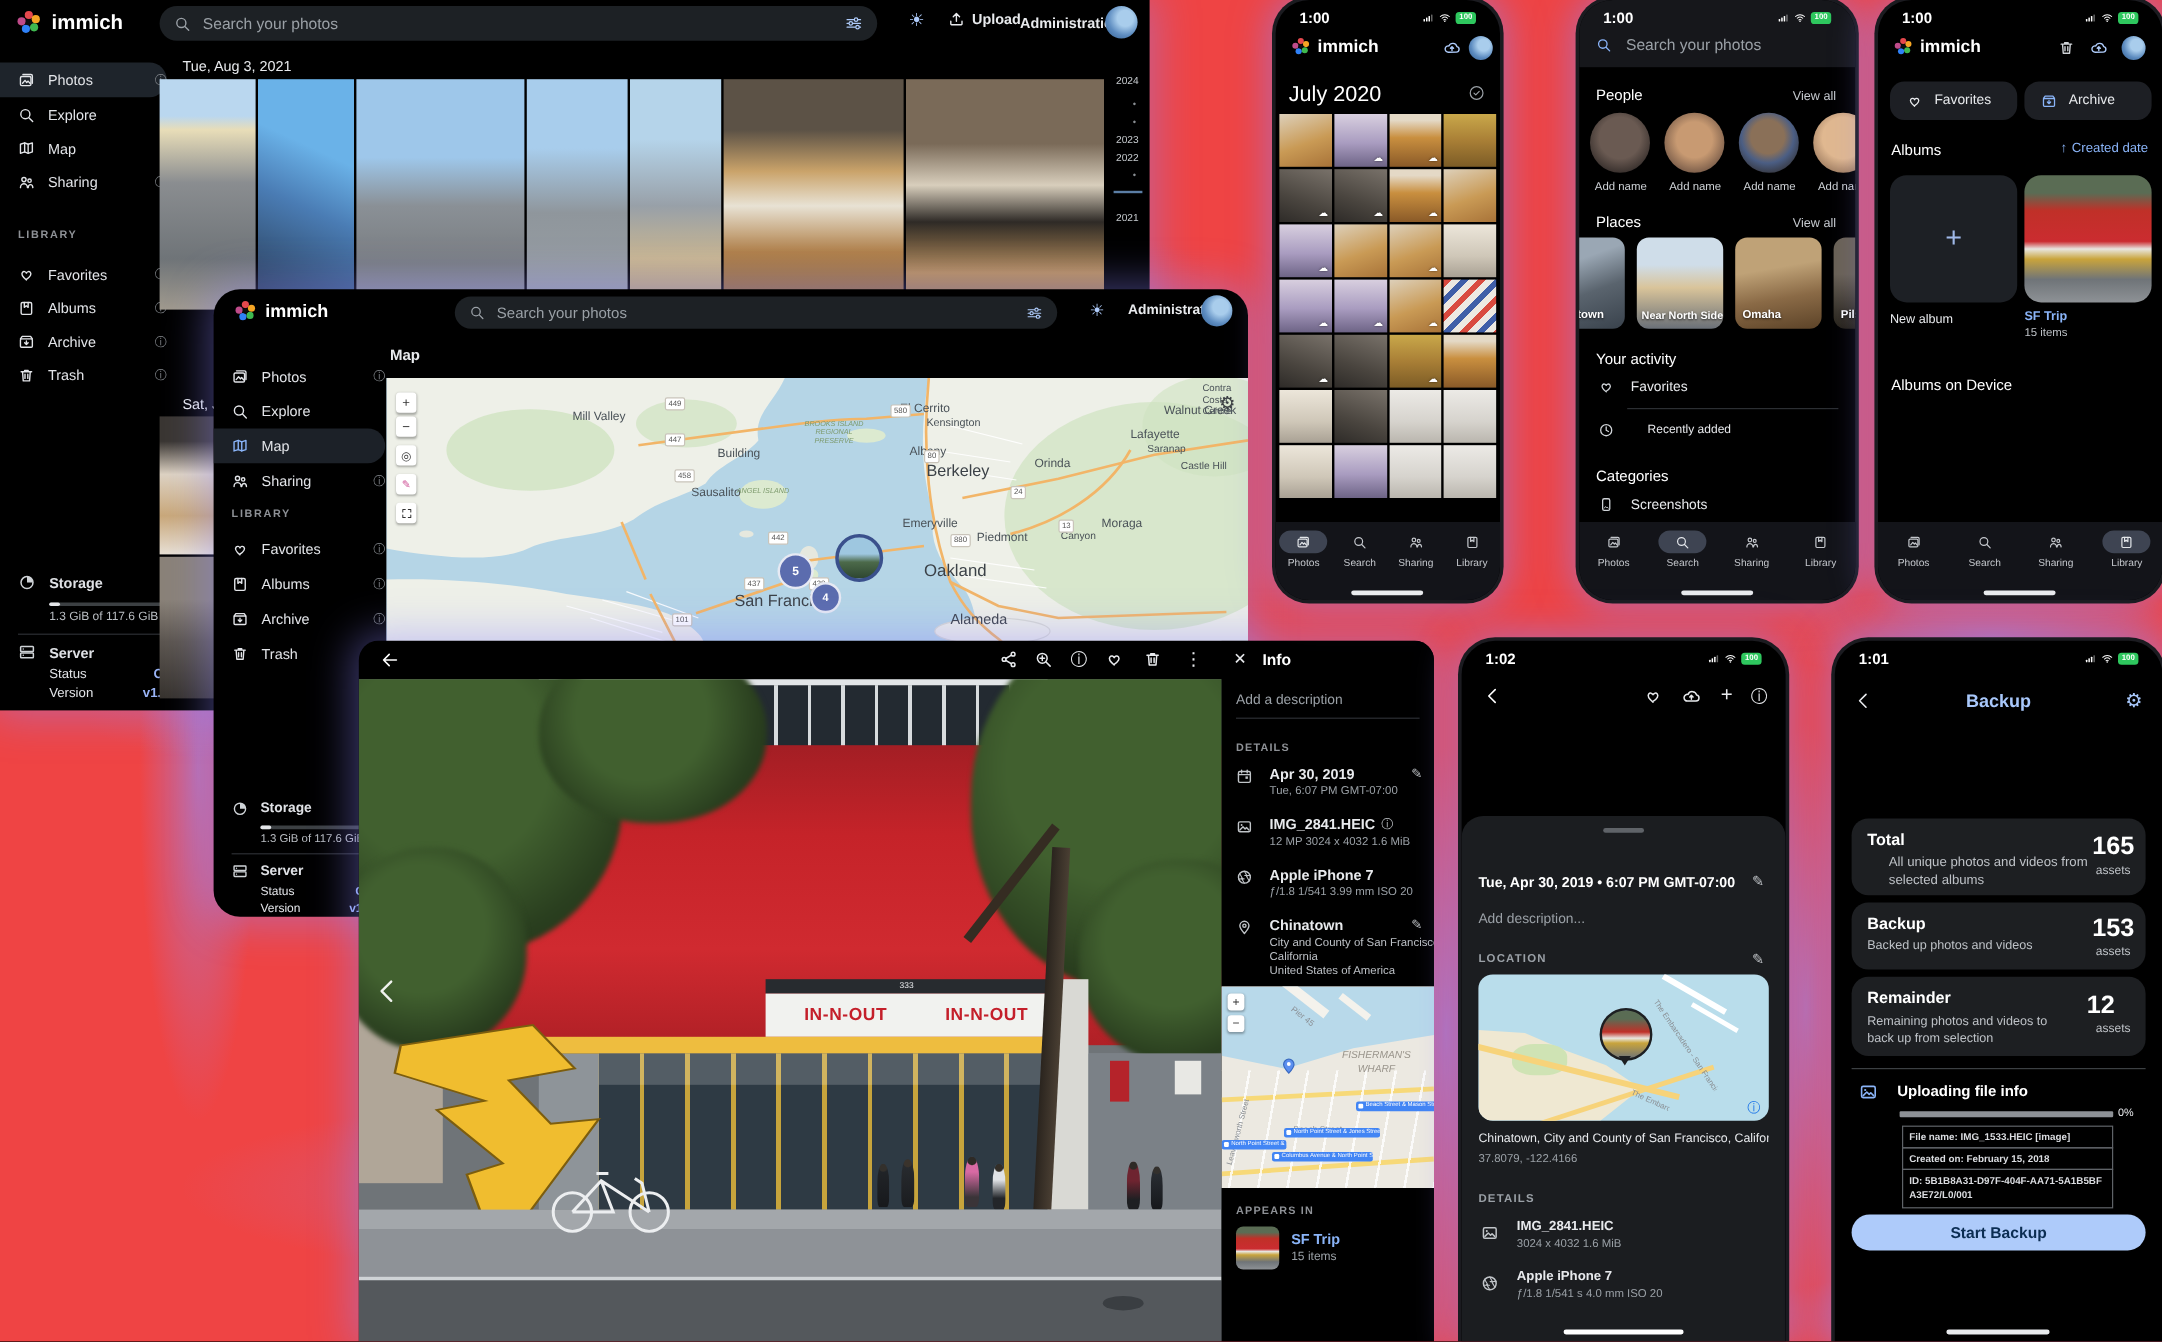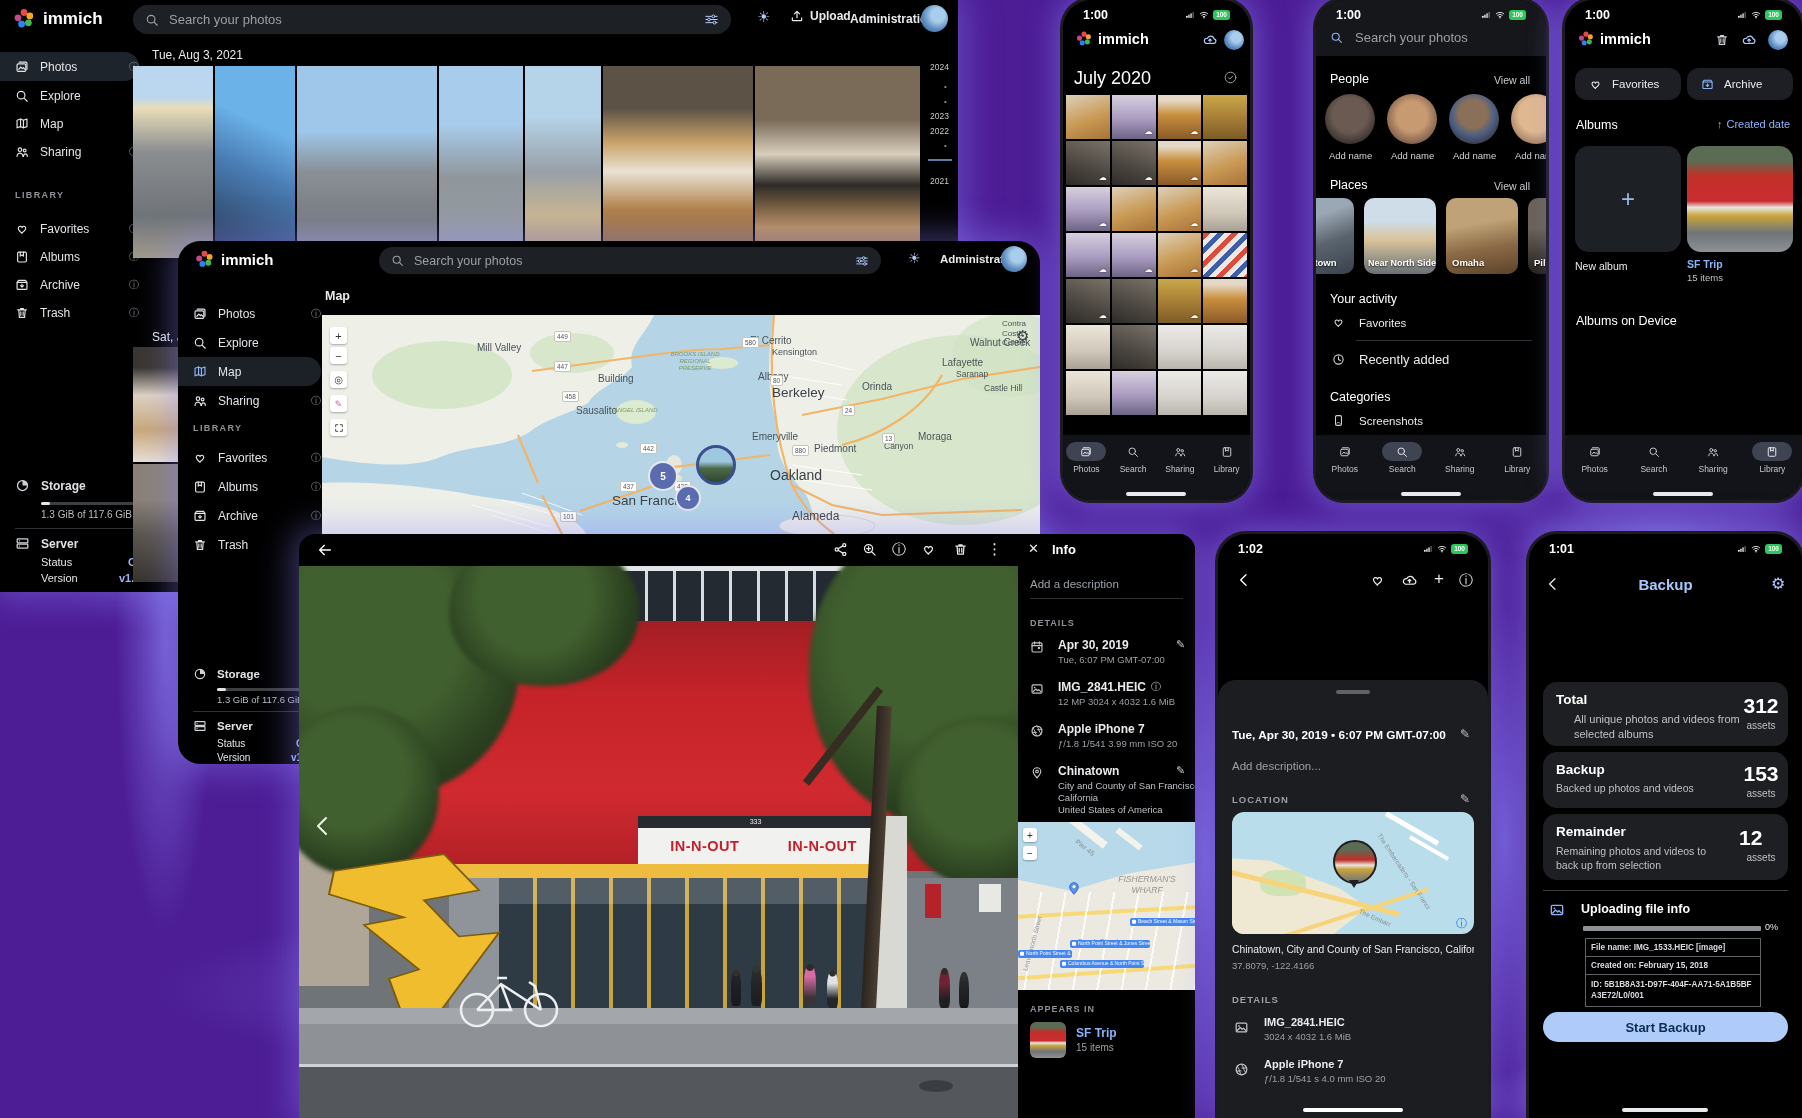--- a/index.html
+++ b/index.html
@@ -1,16 +1,16 @@
 <!DOCTYPE html>
 <html><head>
 <meta charset="utf-8">
 <style>
   html,body{margin:0;padding:0;background:#000;font-family:"Liberation Sans",sans-serif;}
-  #canvas{position:relative;width:1802px;height:1118px;background:#4c1d95;overflow:hidden;}
+  #canvas{position:relative;width:1802px;height:1118px;background:#ef4444;overflow:hidden;}
   .abs{position:absolute;}
   .t{position:absolute;white-space:nowrap;}
   .f{display:flex;align-items:center;}
   svg.ic{width:1em;height:1em;stroke:currentColor;fill:none;stroke-width:2;stroke-linecap:round;stroke-linejoin:round;display:block;}
   .glow{position:absolute;inset:0;pointer-events:none;
     background:
       radial-gradient(ellipse 70px 420px at 165px 640px,rgba(148,142,255,.55),transparent 70%),
       radial-gradient(ellipse 560px 90px at 620px 230px,rgba(148,142,255,.35),transparent 70%),
       radial-gradient(ellipse 700px 120px at 640px 990px,rgba(148,142,255,.45),transparent 70%),
       radial-gradient(ellipse 60px 340px at 1205px 860px,rgba(148,142,255,.5),transparent 70%),
@@ -811,21 +811,21 @@
       <span class="t" style="left:6px;bottom:6px;top:auto;color:#fff;font-size:9.5px;font-weight:bold;text-shadow:0 1px 2px rgba(0,0,0,.8);">Pilsen</span>
     </div>
     <span class="t" style="left:14px;top:292px;color:#fff;font-size:12.5px;">Your activity</span>
     <div class="abs f" style="left:16px;top:316px;gap:14px;color:#e8eaed;font-size:11.5px;">
       <svg class="ic" style="font-size:13px;color:#cfd3d7;">
           <use href="#i-heart"></use>
         </svg>
       <span>Favorites</span>
     </div>
     <div class="dividing" style="left:40px;top:340px;width:176px;"></div>
-    <div class="abs f" style="left:16px;top:352px;gap:14px;color:#e8eaed;font-size:13px;">
+    <div class="abs f" style="left:16px;top:352px;gap:28px;color:#e8eaed;font-size:10px;">
       <svg class="ic" style="font-size:13px;color:#cfd3d7;">
           <use href="#i-clock"></use>
         </svg>
       <span>Recently added</span>
     </div>
     <span class="t" style="left:14px;top:390px;color:#fff;font-size:12.5px;">Categories</span>
     <div class="abs f" style="left:16px;top:414px;gap:14px;color:#e8eaed;font-size:11.5px;">
       <svg class="ic" style="font-size:13px;color:#cfd3d7;">
           <use href="#i-screenshot"></use>
         </svg>
@@ -1031,21 +1031,21 @@
         </span>
     </div>
     <svg class="ic abs" style="left:16px;top:42px;font-size:16px;color:#e8eaed;">
         <use href="#i-chevleft"></use>
       </svg>
     <span class="t" style="left:0;top:42px;width:273px;text-align:center;color:#a8c7fa;font-size:15px;font-weight:bold;">Backup</span>
     <span class="t" style="left:242px;top:40px;font-size:16px;color:#a8c7fa;">⚙</span>
     <div class="abs" style="left:14px;top:148px;width:245px;height:64px;background:#1d1f22;border-radius:14px;">
       <span class="t" style="left:13px;top:10px;color:#fff;font-size:13.5px;font-weight:bold;">Total</span>
       <span class="t" style="left:31px;top:30px;width:168px;white-space:normal;color:#bdc1c6;font-size:11px;line-height:1.35;">All unique photos and videos from selected albums</span>
-      <span class="t" style="left:196px;top:12px;width:44px;text-align:center;color:#fff;font-size:21px;font-weight:bold;">312</span>
+      <span class="t" style="left:196px;top:12px;width:44px;text-align:center;color:#fff;font-size:21px;font-weight:bold;">165</span>
       <span class="t" style="left:196px;top:38px;width:44px;text-align:center;color:#bdc1c6;font-size:10px;">assets</span>
     </div>
     <div class="abs" style="left:14px;top:218px;width:245px;height:56px;background:#1d1f22;border-radius:14px;">
       <span class="t" style="left:13px;top:10px;color:#fff;font-size:13.5px;font-weight:bold;">Backup</span>
       <span class="t" style="left:13px;top:30px;width:168px;white-space:normal;color:#bdc1c6;font-size:10.5px;">Backed up photos and videos</span>
       <span class="t" style="left:196px;top:10px;width:44px;text-align:center;color:#fff;font-size:21px;font-weight:bold;">153</span>
       <span class="t" style="left:196px;top:36px;width:44px;text-align:center;color:#bdc1c6;font-size:10px;">assets</span>
     </div>
     <div class="abs" style="left:14px;top:280px;width:245px;height:66px;background:#1d1f22;border-radius:14px;">
       <span class="t" style="left:13px;top:10px;color:#fff;font-size:13.5px;font-weight:bold;">Remainder</span>

